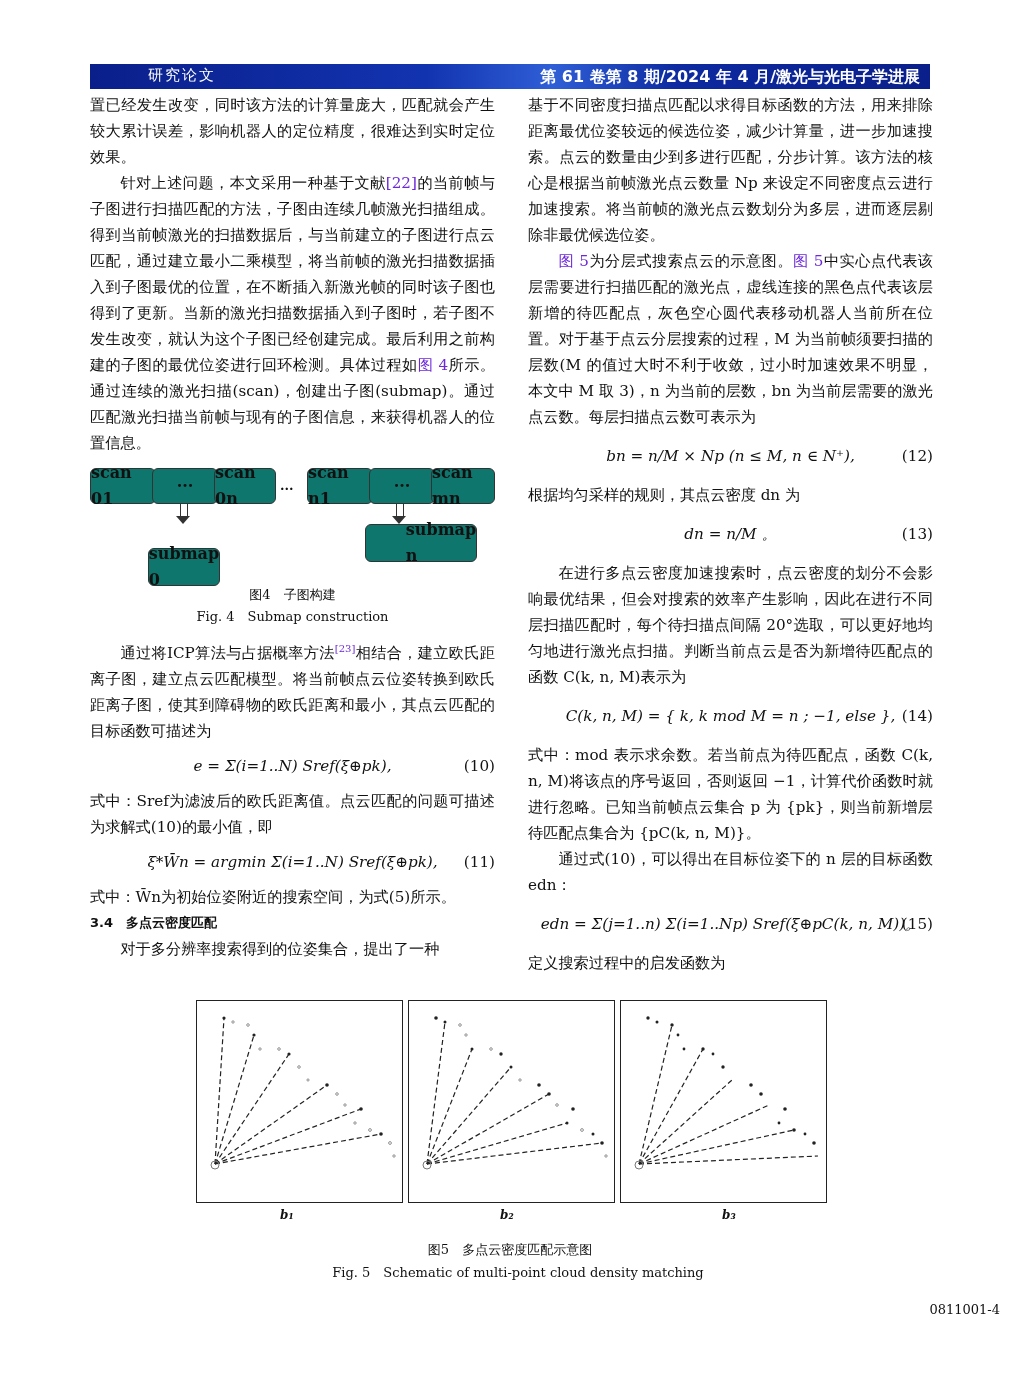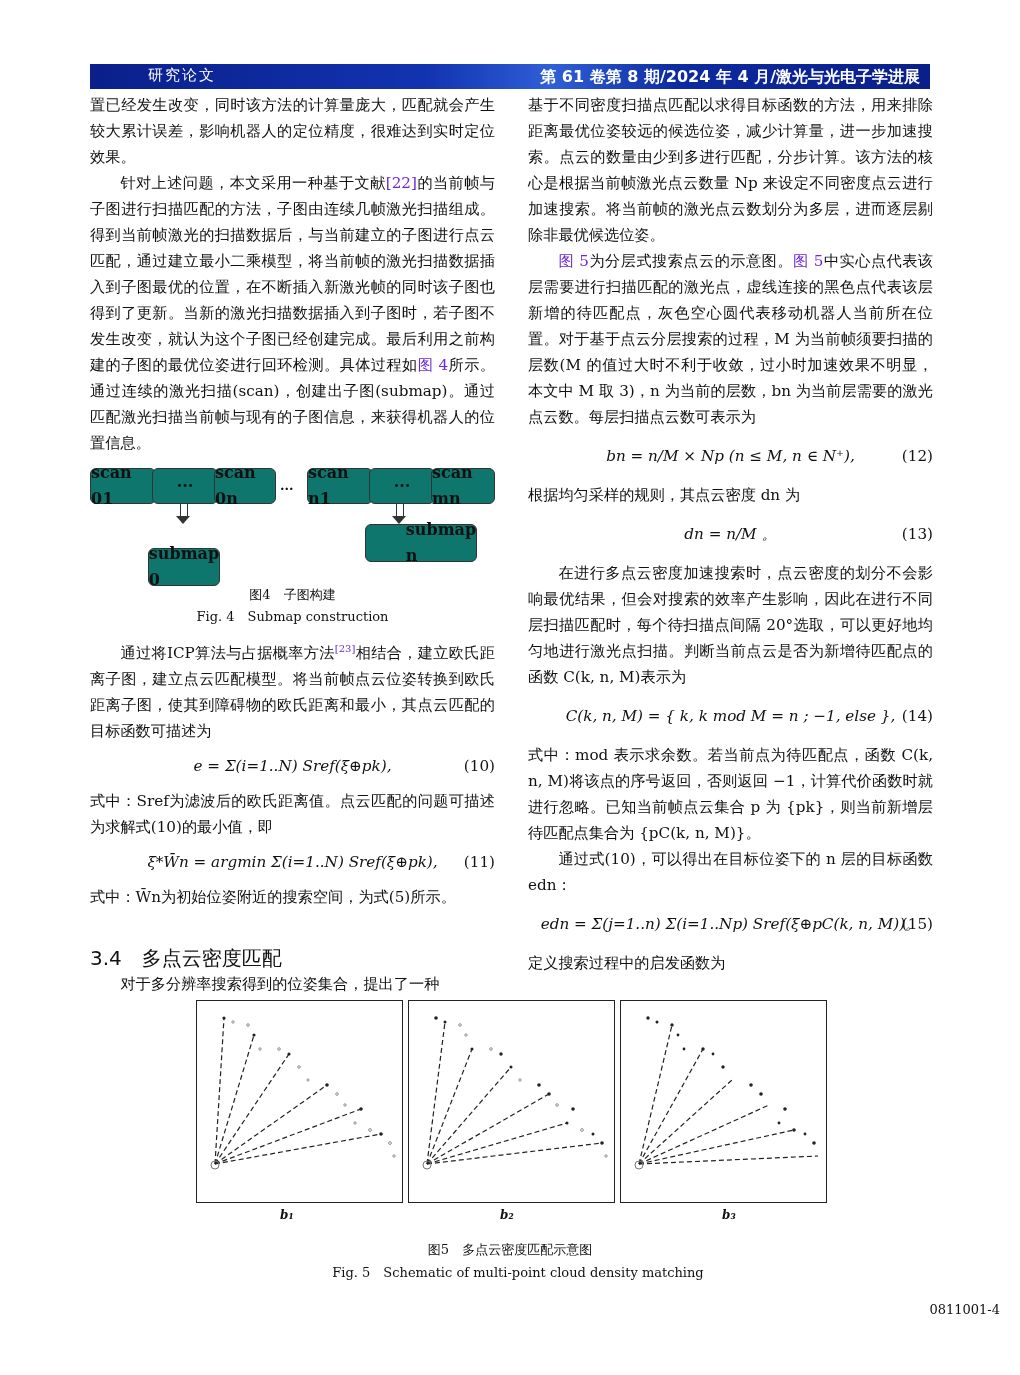--- a/index.html
+++ b/index.html
@@ -13,21 +13,21 @@
   .col{position:absolute;top:92px;width:405px;font-size:15.2px;line-height:26px;}
   .col.left{left:90px;}
   .col.right{left:528px;}
   .p{margin:0;text-align:justify;}
   .indent{text-indent:2em;}
   .link{color:#6d28d9;}
   sup{font-size:10px;}
   .eq{position:relative;height:44px;display:flex;align-items:center;justify-content:center;font-style:italic;font-family:"DejaVu Serif","Liberation Serif",serif;}
   .eq .num{position:absolute;right:0;font-style:normal;}
   .eq.tall{height:52px;}
-  .sect{font-weight:normal;font-family:"DejaVu Sans","Liberation Sans",sans-serif;font-size:20px;margin-top:35px;}
+  .sect{font-weight:bold;font-family:"DejaVu Sans","Liberation Sans",sans-serif;font-size:13px;}
   .fig4{position:relative;height:118px;margin:6px 0 0 0;font-family:"DejaVu Serif","Liberation Serif",serif;}
   .box{position:absolute;border:1.3px solid #333;border-radius:6px;height:34px;display:flex;align-items:center;justify-content:center;font-size:16px;font-weight:bold;background:#0f766e;}
   .arrow{position:absolute;width:6px;border-left:1.2px solid #333;border-right:1.2px solid #333;height:12px;}
   .arrowhead{position:absolute;width:0;height:0;border-left:7px solid transparent;border-right:7px solid transparent;border-top:8px solid #333;}
   .cap{text-align:center;font-size:13px;line-height:22px;}
   .fig5{position:absolute;left:196px;top:1000px;width:630px;}
   .panel{position:absolute;top:0;width:205px;height:201px;border:1.5px solid #222;background:#fff;}
   .panel svg{width:100%;height:100%;}
   .plabel{position:absolute;top:208px;font-weight:bold;font-style:italic;font-size:12px;}
   .fig5cap{position:absolute;left:0;width:1020px;text-align:center;font-size:13px;}

